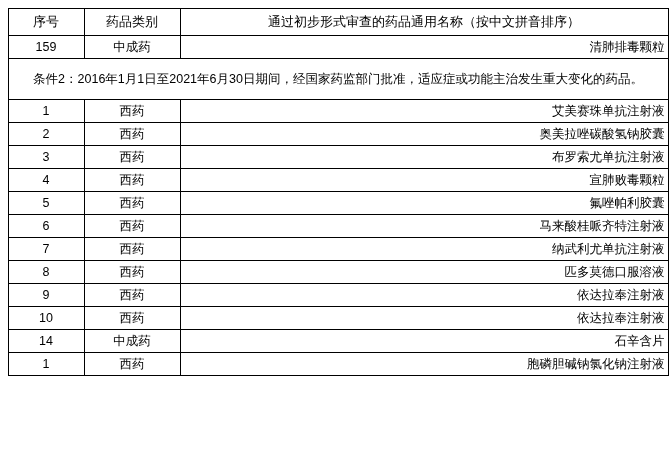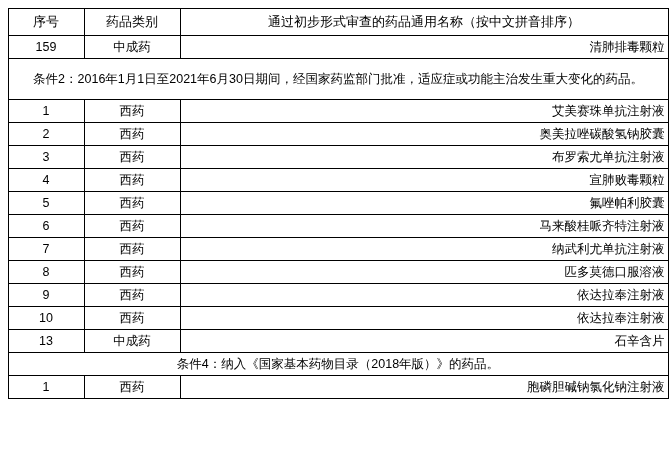--- a/index.html
+++ b/index.html
@@ -134,26 +134,23 @@
           <td class="seq">9</td>
           <td class="cat">西药</td>
           <td class="name">依达拉奉注射液</td>
         </tr>
         <tr class="row">
           <td class="seq">10</td>
           <td class="cat">西药</td>
           <td class="name">依达拉奉注射液</td>
         </tr>
         <tr class="row">
-          <td class="seq">13</td>
+          <td class="seq">14</td>
           <td class="cat">中成药</td>
           <td class="name">石辛含片</td>
-        </tr>
-        <tr class="row condition-row">
-          <td colspan="3" class="condition">条件4：纳入《国家基本药物目录（2018年版）》的药品。</td>
         </tr>
         <tr class="row">
           <td class="seq">1</td>
           <td class="cat">西药</td>
           <td class="name">胞磷胆碱钠氯化钠注射液</td>
         </tr>
       </tbody>
   </table>
 </div>
 

